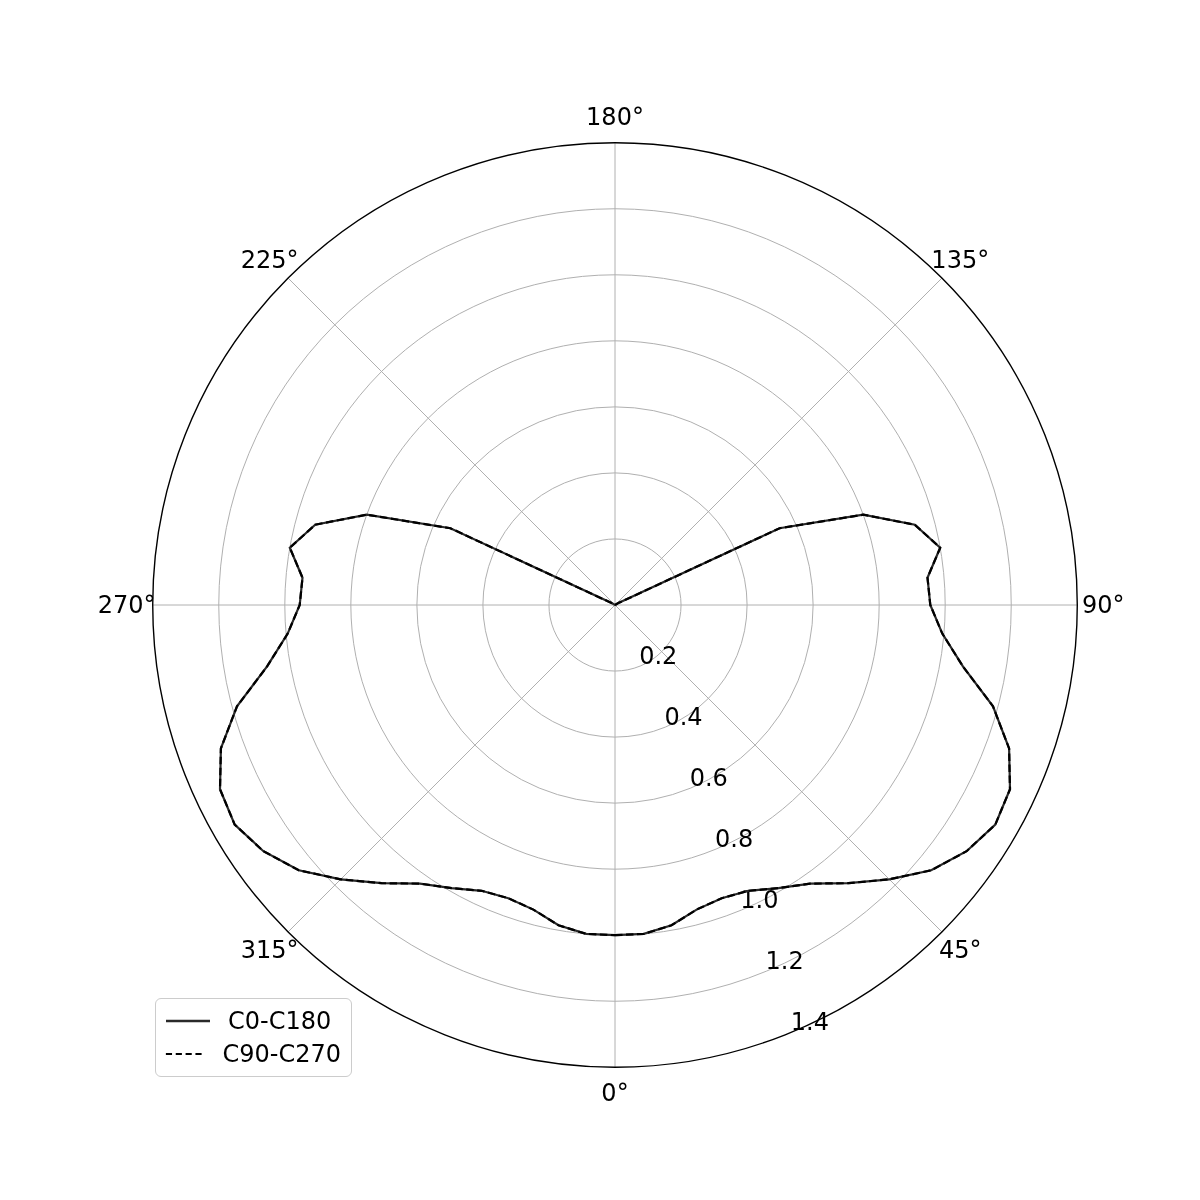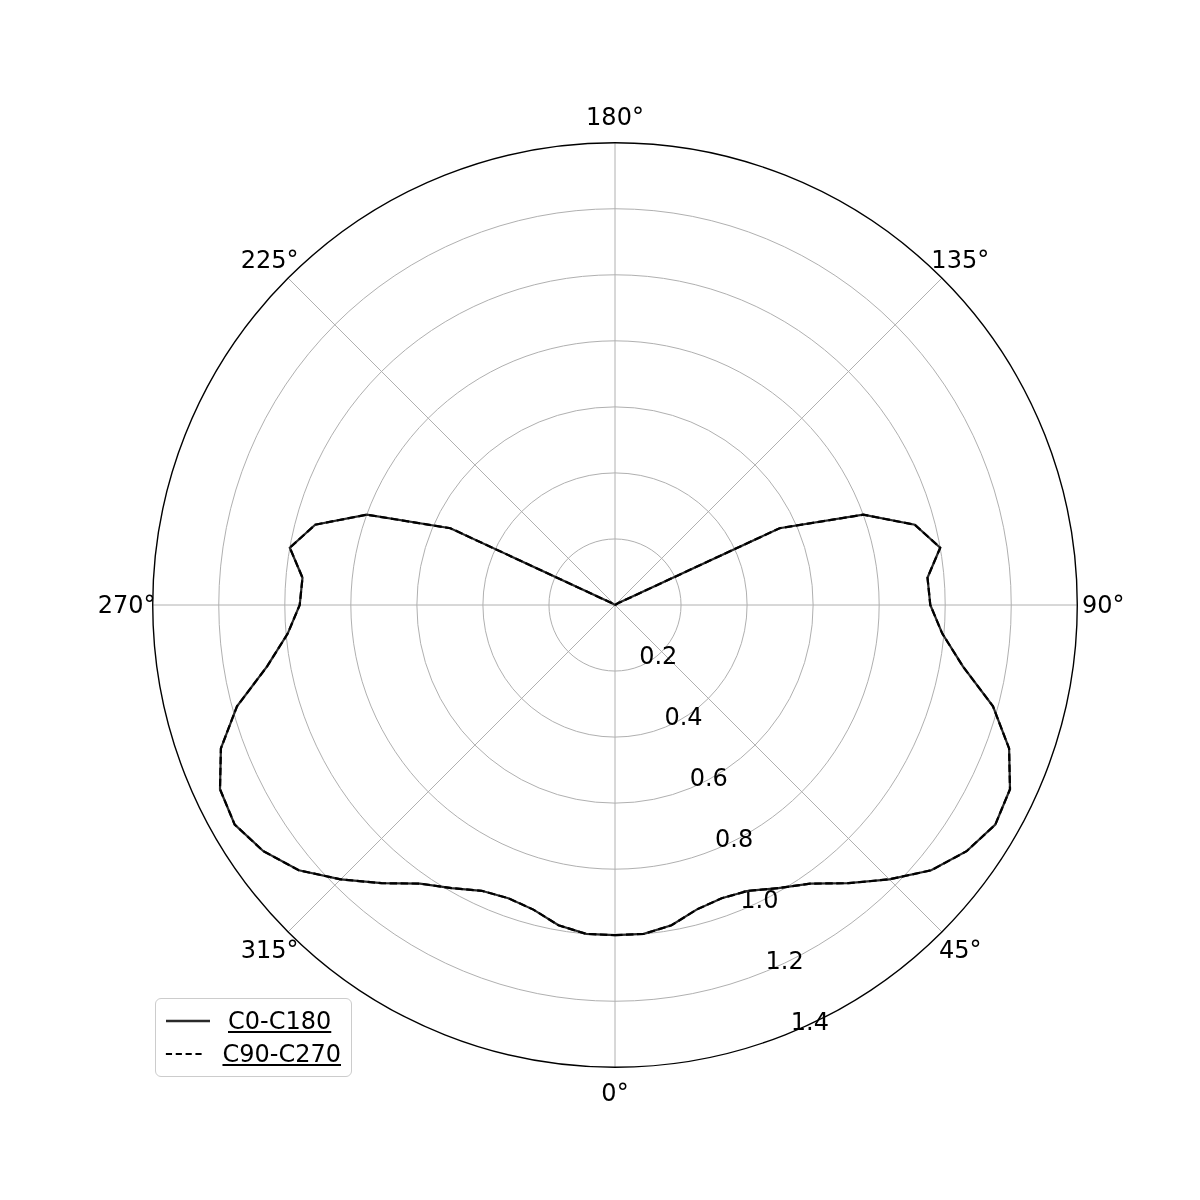--- a/index.html
+++ b/index.html
@@ -4,21 +4,21 @@
 <style>
   html,body{margin:0;padding:0;background:#ffffff;}
   body{width:1200px;height:1200px;position:relative;overflow:hidden;
        font-family:"DejaVu Sans",sans-serif;}
   .figure{position:absolute;inset:0;background:#ffffff;}
   svg{display:block;}
   .ticklabel{font-family:"DejaVu Sans",sans-serif;font-size:24px;fill:#000000;}
   .legend{position:absolute;left:155px;top:998px;width:176px;
           border:1.2px solid #cccccc;border-radius:6px;background:rgba(255,255,255,0.9);
           padding:9px 10px 9px 9px;display:flex;flex-direction:column;gap:7px;}
-  .legend-row{display:flex;align-items:center;gap:17px;height:26px;text-decoration:underline;}
+  .legend-row{display:flex;align-items:center;gap:17px;height:26px;}
   .legend-label{font-size:24px;color:#000000;white-space:nowrap;}
   .sw-solid{stroke:#2a2a2a;stroke-width:2.4;}
   .sw-dashed{stroke:#000000;stroke-width:2.4;stroke-dasharray:7 4.2;}
 </style>
 </head>
 <body>
 
 <div class="figure">
   <svg id="chart" width="1200" height="1200" viewBox="0 0 1200 1200">
       <circle cx="615" cy="605" r="66.04" fill="none" stroke="#b0b0b0" stroke-width="1"></circle>

